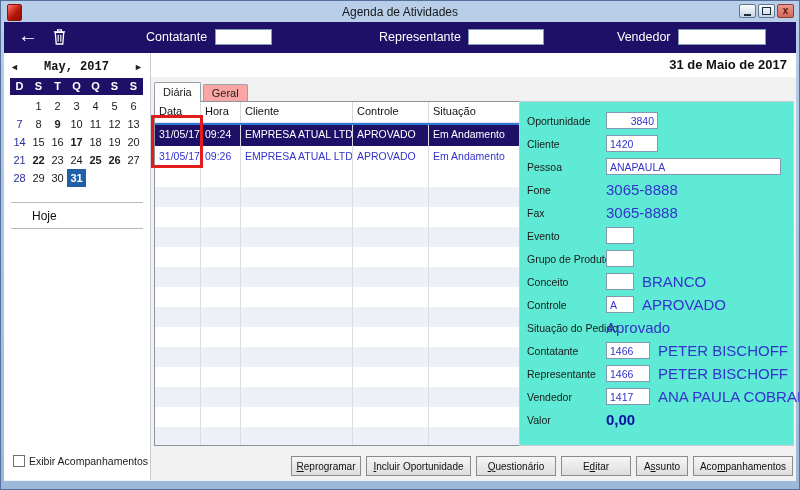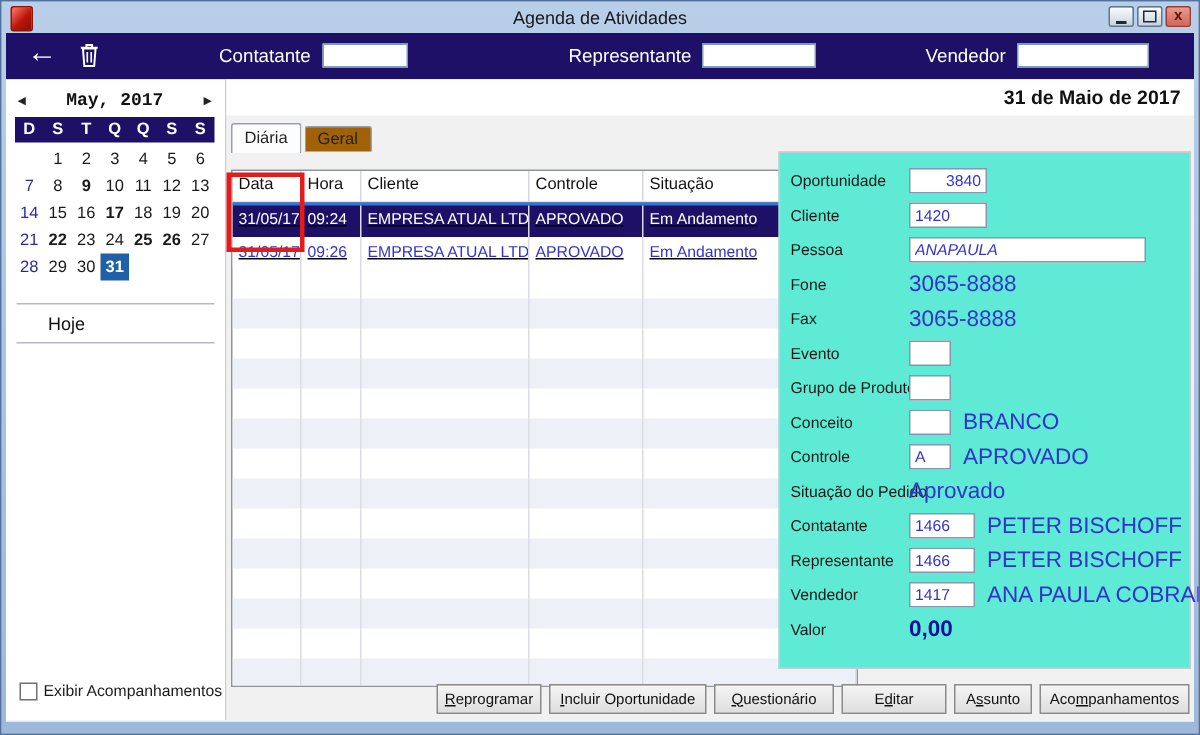--- a/index.html
+++ b/index.html
@@ -36,28 +36,28 @@
   .hr{position:absolute;left:7px;right:7px;height:1px;background:#b6bac0;}
   .hoje{position:absolute;left:28px;top:156px;font-size:12px;color:#111;}
   .cb-row{position:absolute;left:9px;bottom:13px;display:flex;align-items:center;gap:4px;}
   .cb{width:12px;height:12px;border:1px solid #707070;background:#fff;box-sizing:border-box;}
   .cb-label{font-size:10.5px;color:#1a1a1a;}
   
   .main{position:absolute;left:147px;top:0;right:0;bottom:0;background:#f1f1f1;}
   .date-strip{position:absolute;top:0;left:0;right:0;height:24px;background:#fff;}
   .date-text{position:absolute;right:9px;top:4px;font-size:13px;font-weight:bold;color:#111;}
   .tabbar{position:absolute;top:27px;left:3px;height:21px;display:flex;align-items:flex-end;gap:2px;z-index:2;}
-  .tab{font-size:11px;color:#222;padding:0 8px;border:1px solid #9aa0a8;border-bottom:none;background:#a16207;height:16px;line-height:16px;border-radius:2px 2px 0 0;}
+  .tab{font-size:11px;color:#222;padding:0 8px;border:1px solid #9aa0a8;border-bottom:none;background:#fca5a5;height:16px;line-height:16px;border-radius:2px 2px 0 0;}
   .tab.active{background:#fdfdfd;height:19px;line-height:19px;margin-bottom:-1px;}
   
-  .tablebox{position:absolute;left:3px;top:48px;width:418px;height:345px;background:#fff;border:1px solid #8f949c;box-sizing:border-box;overflow:hidden;margin-top:12px;}
+  .tablebox{position:absolute;left:3px;top:48px;width:418px;height:345px;background:#fff;border:1px solid #8f949c;box-sizing:border-box;overflow:hidden;}
   .thead,.trow{display:grid;grid-template-columns:46px 40px 112px 76px 1fr;}
   .thead{height:20px;border-bottom:1px solid #e3e3e9;}
   .thead span{font-size:11px;color:#111;padding:3px 0 0 4px;border-right:1px solid #d7d7df;overflow:hidden;white-space:nowrap;}
-  .trow{height:20px;text-decoration:underline;}
+  .trow{height:20px;}
   .trow span{font-size:10.5px;padding:4px 0 0 4px;border-right:1px solid #dcdce4;overflow:hidden;white-space:nowrap;box-sizing:border-box;}
   .trow.r0{height:21px;background:#1d1066;border-top:2px solid #2c79d8;}
   .trow.r0 span{color:#fff;padding-top:3px;}
   .trow.r1{height:21px;background:#fff;}
   .trow.r1 span{color:#3333cc;}
   .trow.alt{background:#eef0f8;}
   .annotation{position:absolute;left:0px;top:62px;width:52px;height:53px;border:3px solid #e21b1b;box-sizing:border-box;pointer-events:none;z-index:5;}
   
   .details{position:absolute;left:368px;right:2px;top:48px;height:345px;background:#5eead4;border:1px solid #c6cad2;box-sizing:border-box;padding-top:7px;}
   .drow{position:relative;height:23px;display:flex;align-items:center;}
@@ -316,21 +316,21 @@
           </div>
           <div class="drow">
             <span class="dlabel">Cliente</span>
             <div class="dctrl">
               <input class="dinput" value="1420" style="width: 52px;">
             </div>
           </div>
           <div class="drow">
             <span class="dlabel">Pessoa</span>
             <div class="dctrl">
-              <input class="dinput" value="ANAPAULA" style="width: 158px; font-style: italic;">
+              <input class="dinput" value="ANAPAULA" style="width: 175px;">
             </div>
           </div>
           <div class="drow">
             <span class="dlabel">Fone</span>
             <div class="dctrl">
               <span class="dtext solo">3065-8888</span>
             </div>
           </div>
           <div class="drow">
             <span class="dlabel">Fax</span>

